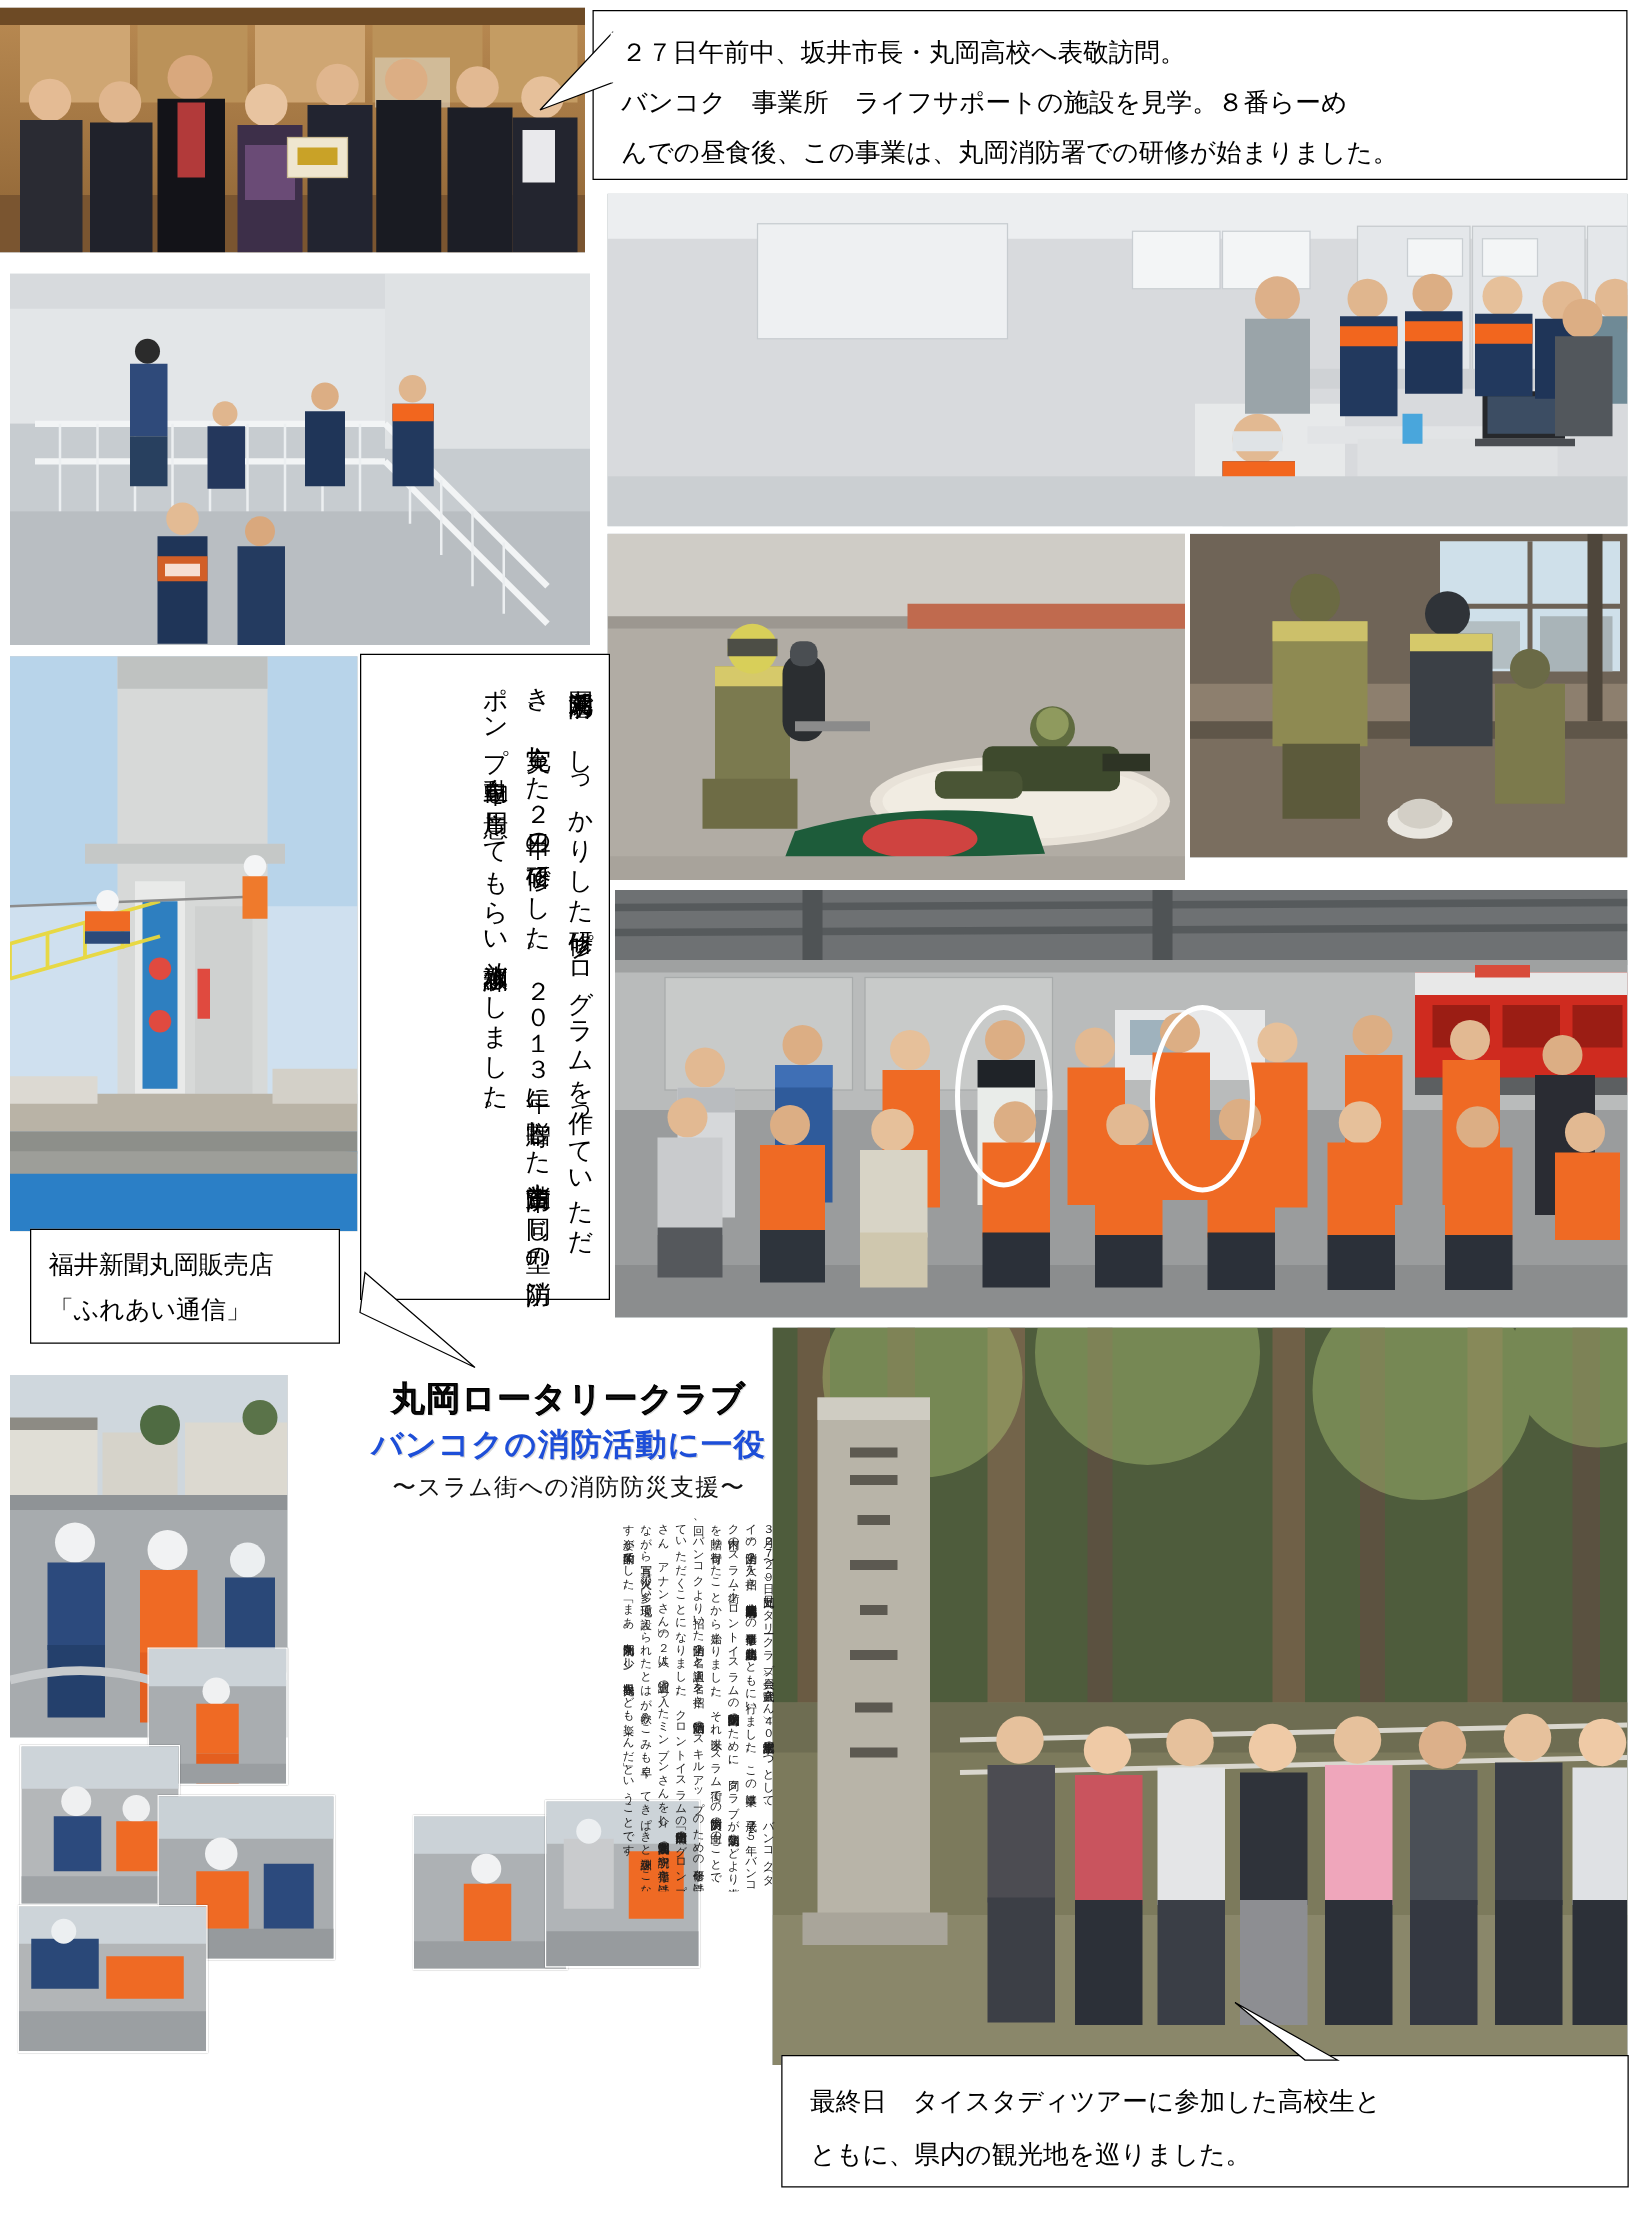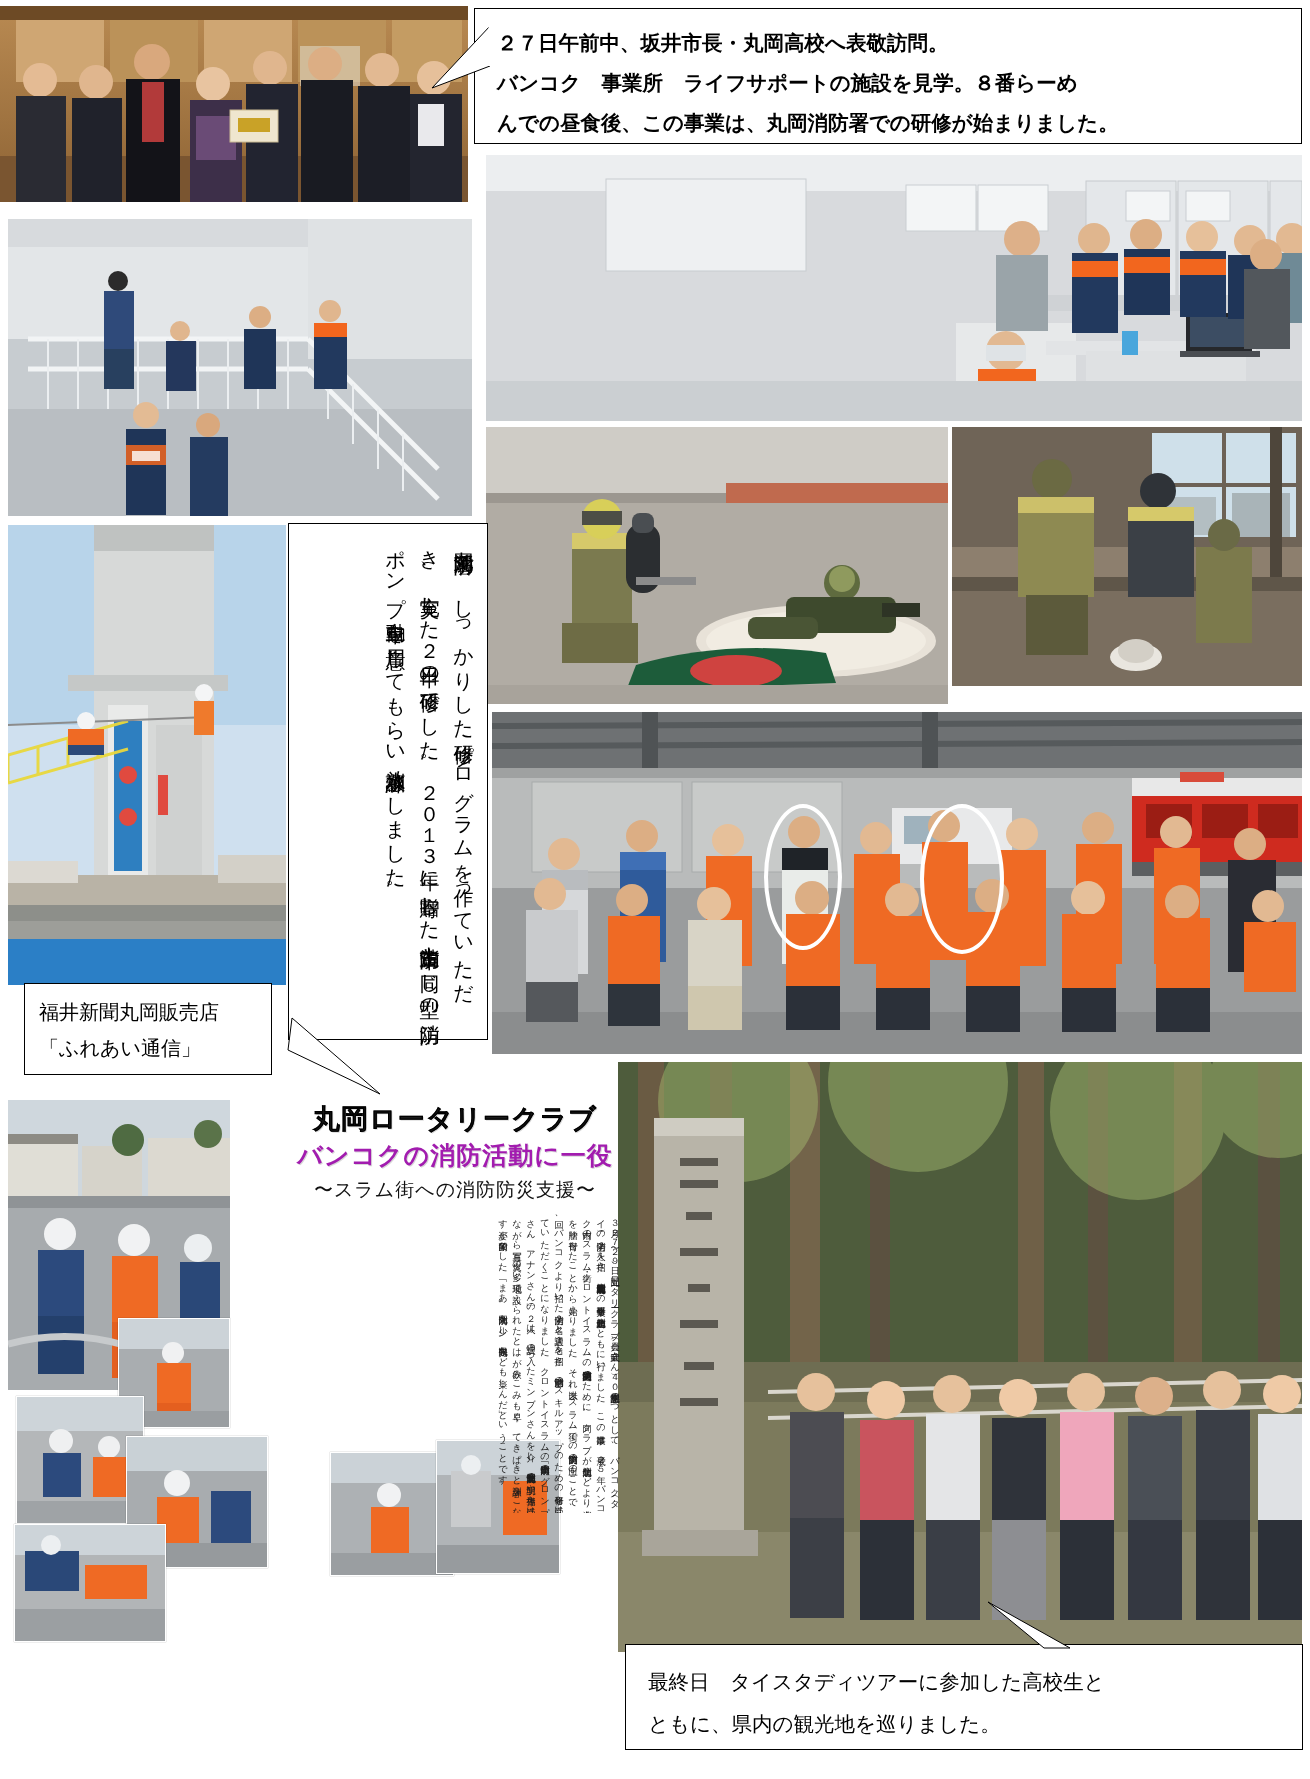--- a/index.html
+++ b/index.html
@@ -46,21 +46,20 @@
 
   
   #balloon-top {
     left: 474px;
     top: 8px;
     width: 828px;
     height: 136px;
     padding: 14px 18px 0 22px;
     font-size: 20.5px;
     line-height: 40px;
-    font-weight: bold;
   }
 
   
   #balloon-vertical {
     left: 288px;
     top: 523px;
     width: 200px;
     height: 517px;
     padding: 12px 6px 6px 6px;
     writing-mode: vertical-rl;
@@ -114,21 +113,21 @@
     letter-spacing: 1px;
     color: #1a1a1a;
     -webkit-text-stroke: 0.4px #000;
     text-shadow: 1px 1px 0 #d8d8d8;
   }
   .nh2 {
     font-size: 25px;
     font-weight: bold;
     letter-spacing: 1px;
     margin-top: 2px;
-    color: #a21caf;
+    color: #1d4ed8;
     text-shadow: 1px 1px 0 #d8d8d8;
   }
   .nh3 {
     font-size: 19px;
     font-weight: normal;
     letter-spacing: 1px;
     margin-top: 5px;
   }
   #news-body {
     position: absolute;

